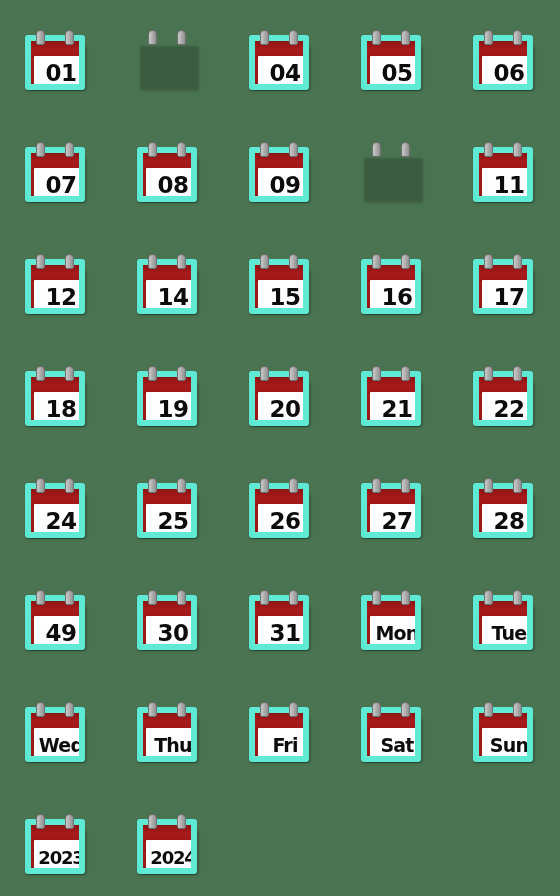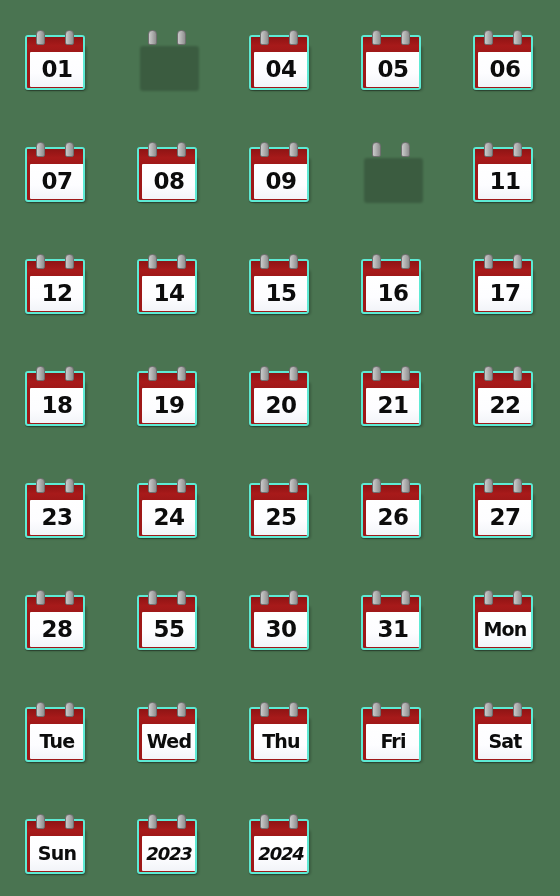--- a/index.html
+++ b/index.html
@@ -58,21 +58,21 @@
   }
   .cal .ring.left  { left:11px; }
   .cal .ring.right { left:40px; }
 
   .cal .body {
     position:absolute;
     left:0; top:5px;
     width:60px;
     height:55px;
     background:#9e1818;
-    border:2px solid #5eead4;
+    border:6px solid #5eead4;
     border-radius:3px;
     overflow:hidden;
     z-index:2;
     box-shadow:0 1px 1px rgba(0,0,0,0.35);
   }
   .cal .band {
     position:absolute;
     left:0; top:0;
     width:100%;
     height:16px;
@@ -95,21 +95,21 @@
     font-family:"DejaVu Sans", sans-serif;
     font-weight:bold;
     color:#0c0c0c;
     line-height:1;
     letter-spacing:-0.5px;
     white-space:nowrap;
     transform:translateY(-0.5px);
   }
   .cal .label.len2 { font-size:23px; }
   .cal .label.len3 { font-size:19px; letter-spacing:-0.8px; }
-  .cal .label.len4 { font-size:18px; letter-spacing:-1.2px;font-style:italic; }
+  .cal .label.len4 { font-size:18px; letter-spacing:-1.2px; }
 </style>
 </head>
 <body>
 
 <div id="sheet">
   <div class="grid" id="grid">
       <div class="cell">
         <div class="cal">
           <div class="shadow"></div>
           <div class="body">
@@ -356,33 +356,20 @@
           <div class="ring left"></div>
           <div class="ring right"></div>
         </div>
       </div>
       <div class="cell">
         <div class="cal">
           <div class="shadow"></div>
           <div class="body">
             <div class="band"></div>
             <div class="page">
-              <span class="label len2">23</span>
-            </div>
-          </div>
-          <div class="ring left"></div>
-          <div class="ring right"></div>
-        </div>
-      </div>
-      <div class="cell">
-        <div class="cal">
-          <div class="shadow"></div>
-          <div class="body">
-            <div class="band"></div>
-            <div class="page">
               <span class="label len2">24</span>
             </div>
           </div>
           <div class="ring left"></div>
           <div class="ring right"></div>
         </div>
       </div>
       <div class="cell">
         <div class="cal">
           <div class="shadow"></div>
@@ -434,21 +421,21 @@
           <div class="ring left"></div>
           <div class="ring right"></div>
         </div>
       </div>
       <div class="cell">
         <div class="cal">
           <div class="shadow"></div>
           <div class="body">
             <div class="band"></div>
             <div class="page">
-              <span class="label len2">55</span>
+              <span class="label len2">49</span>
             </div>
           </div>
           <div class="ring left"></div>
           <div class="ring right"></div>
         </div>
       </div>
       <div class="cell">
         <div class="cal">
           <div class="shadow"></div>
           <div class="body">

